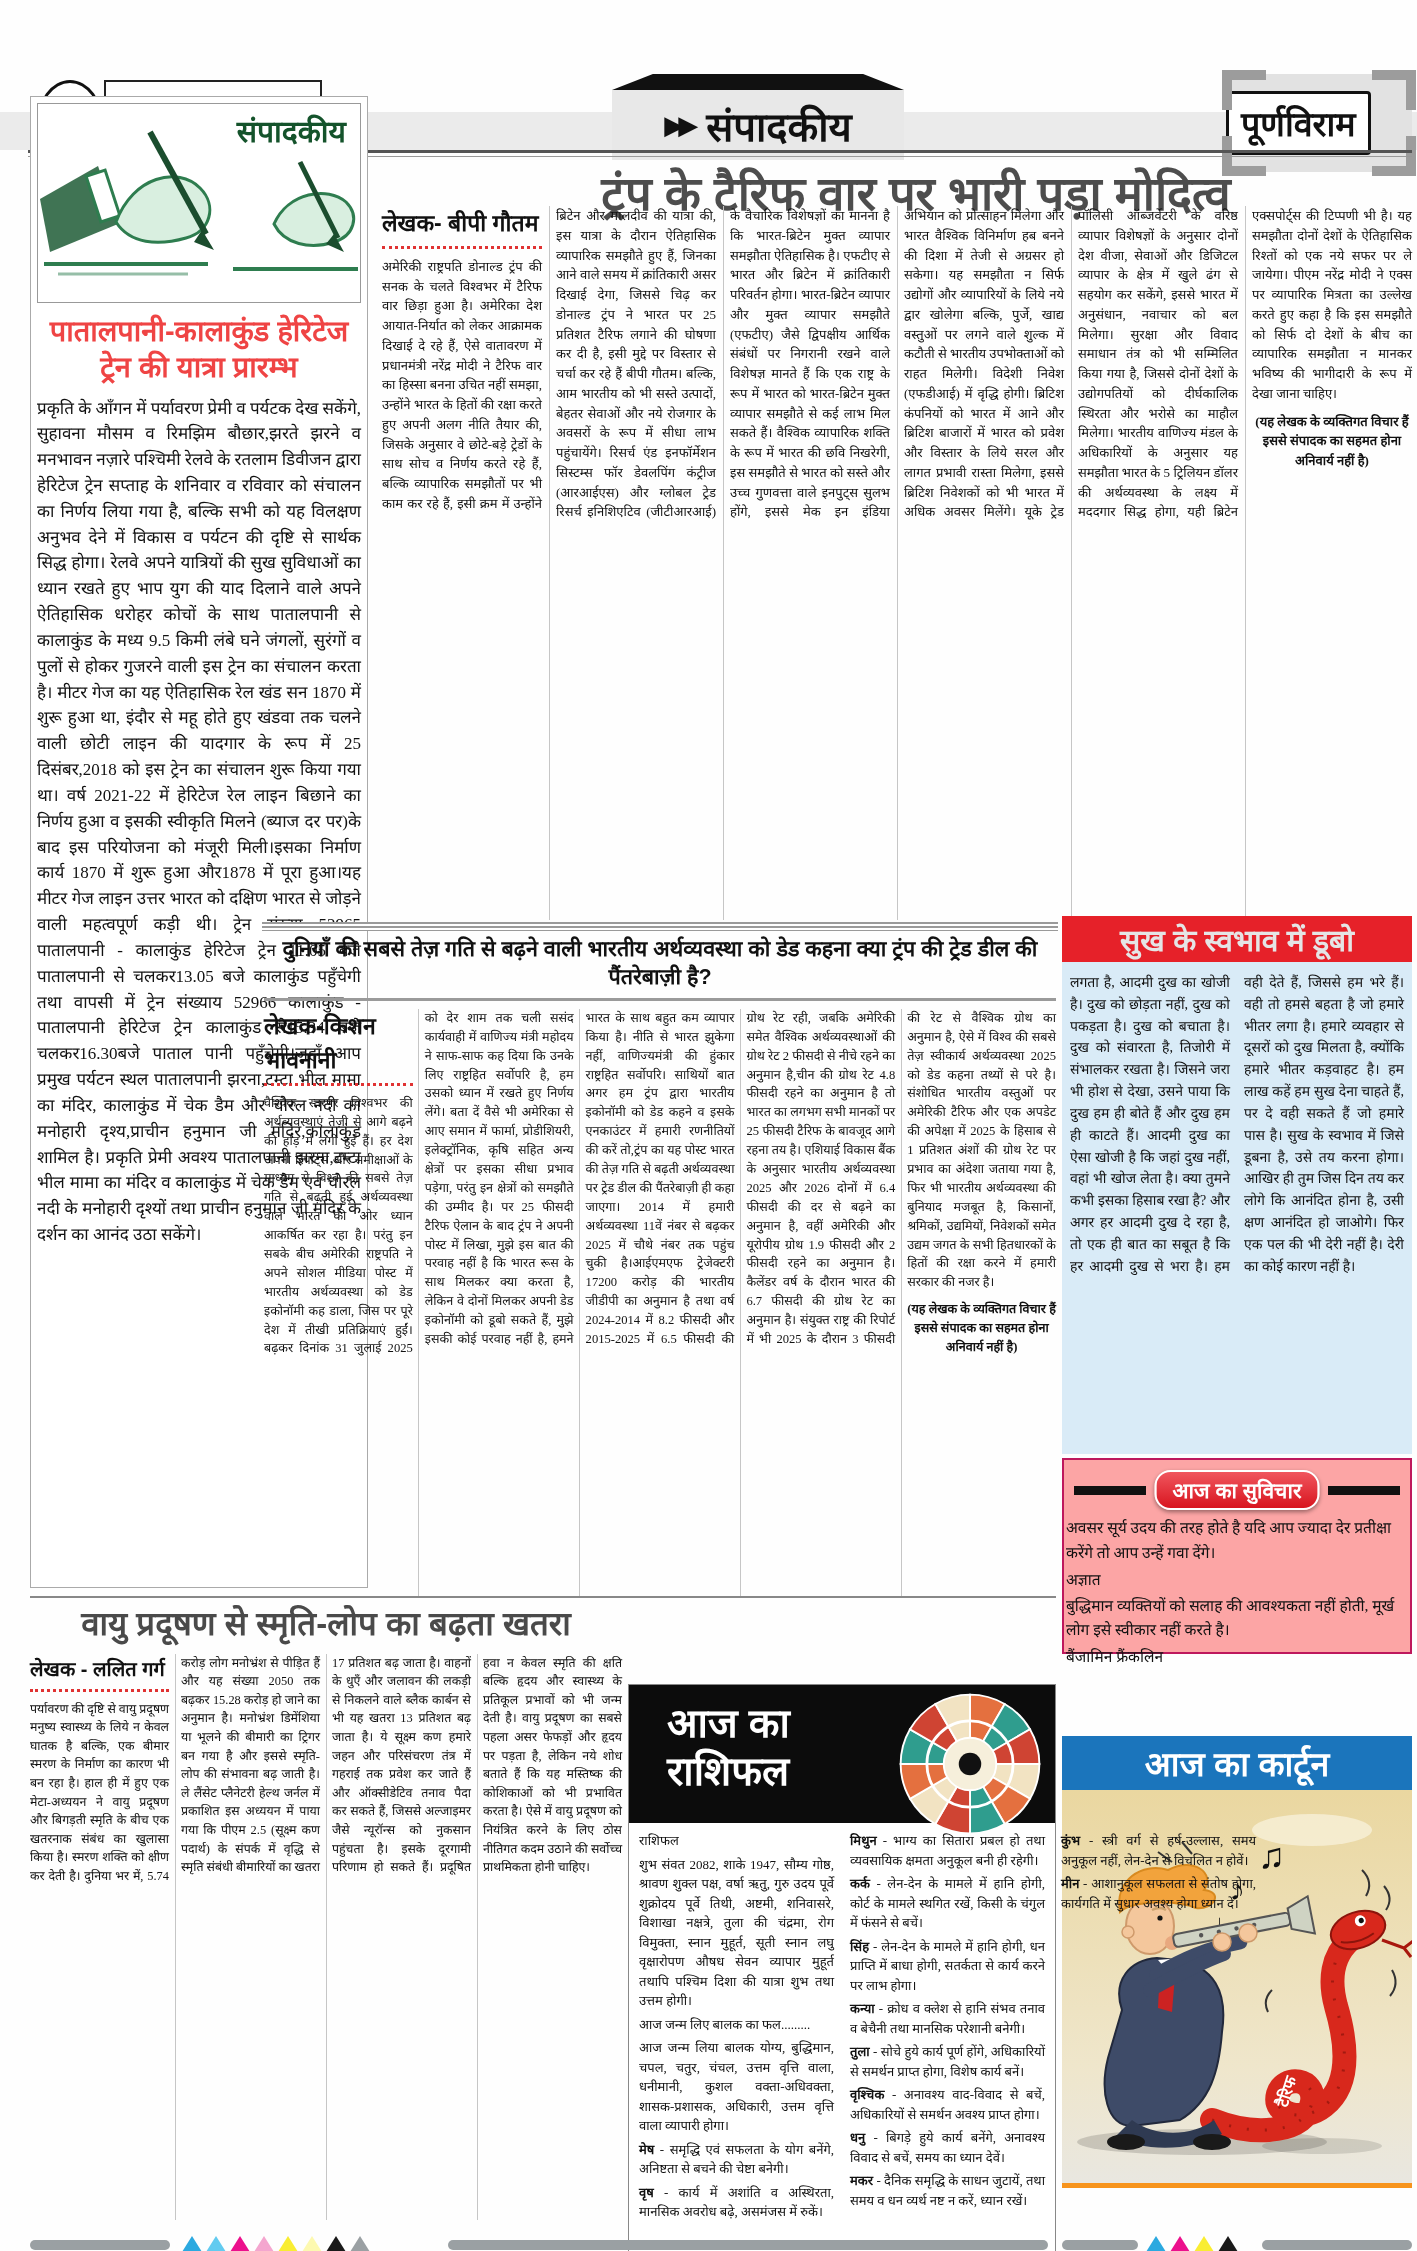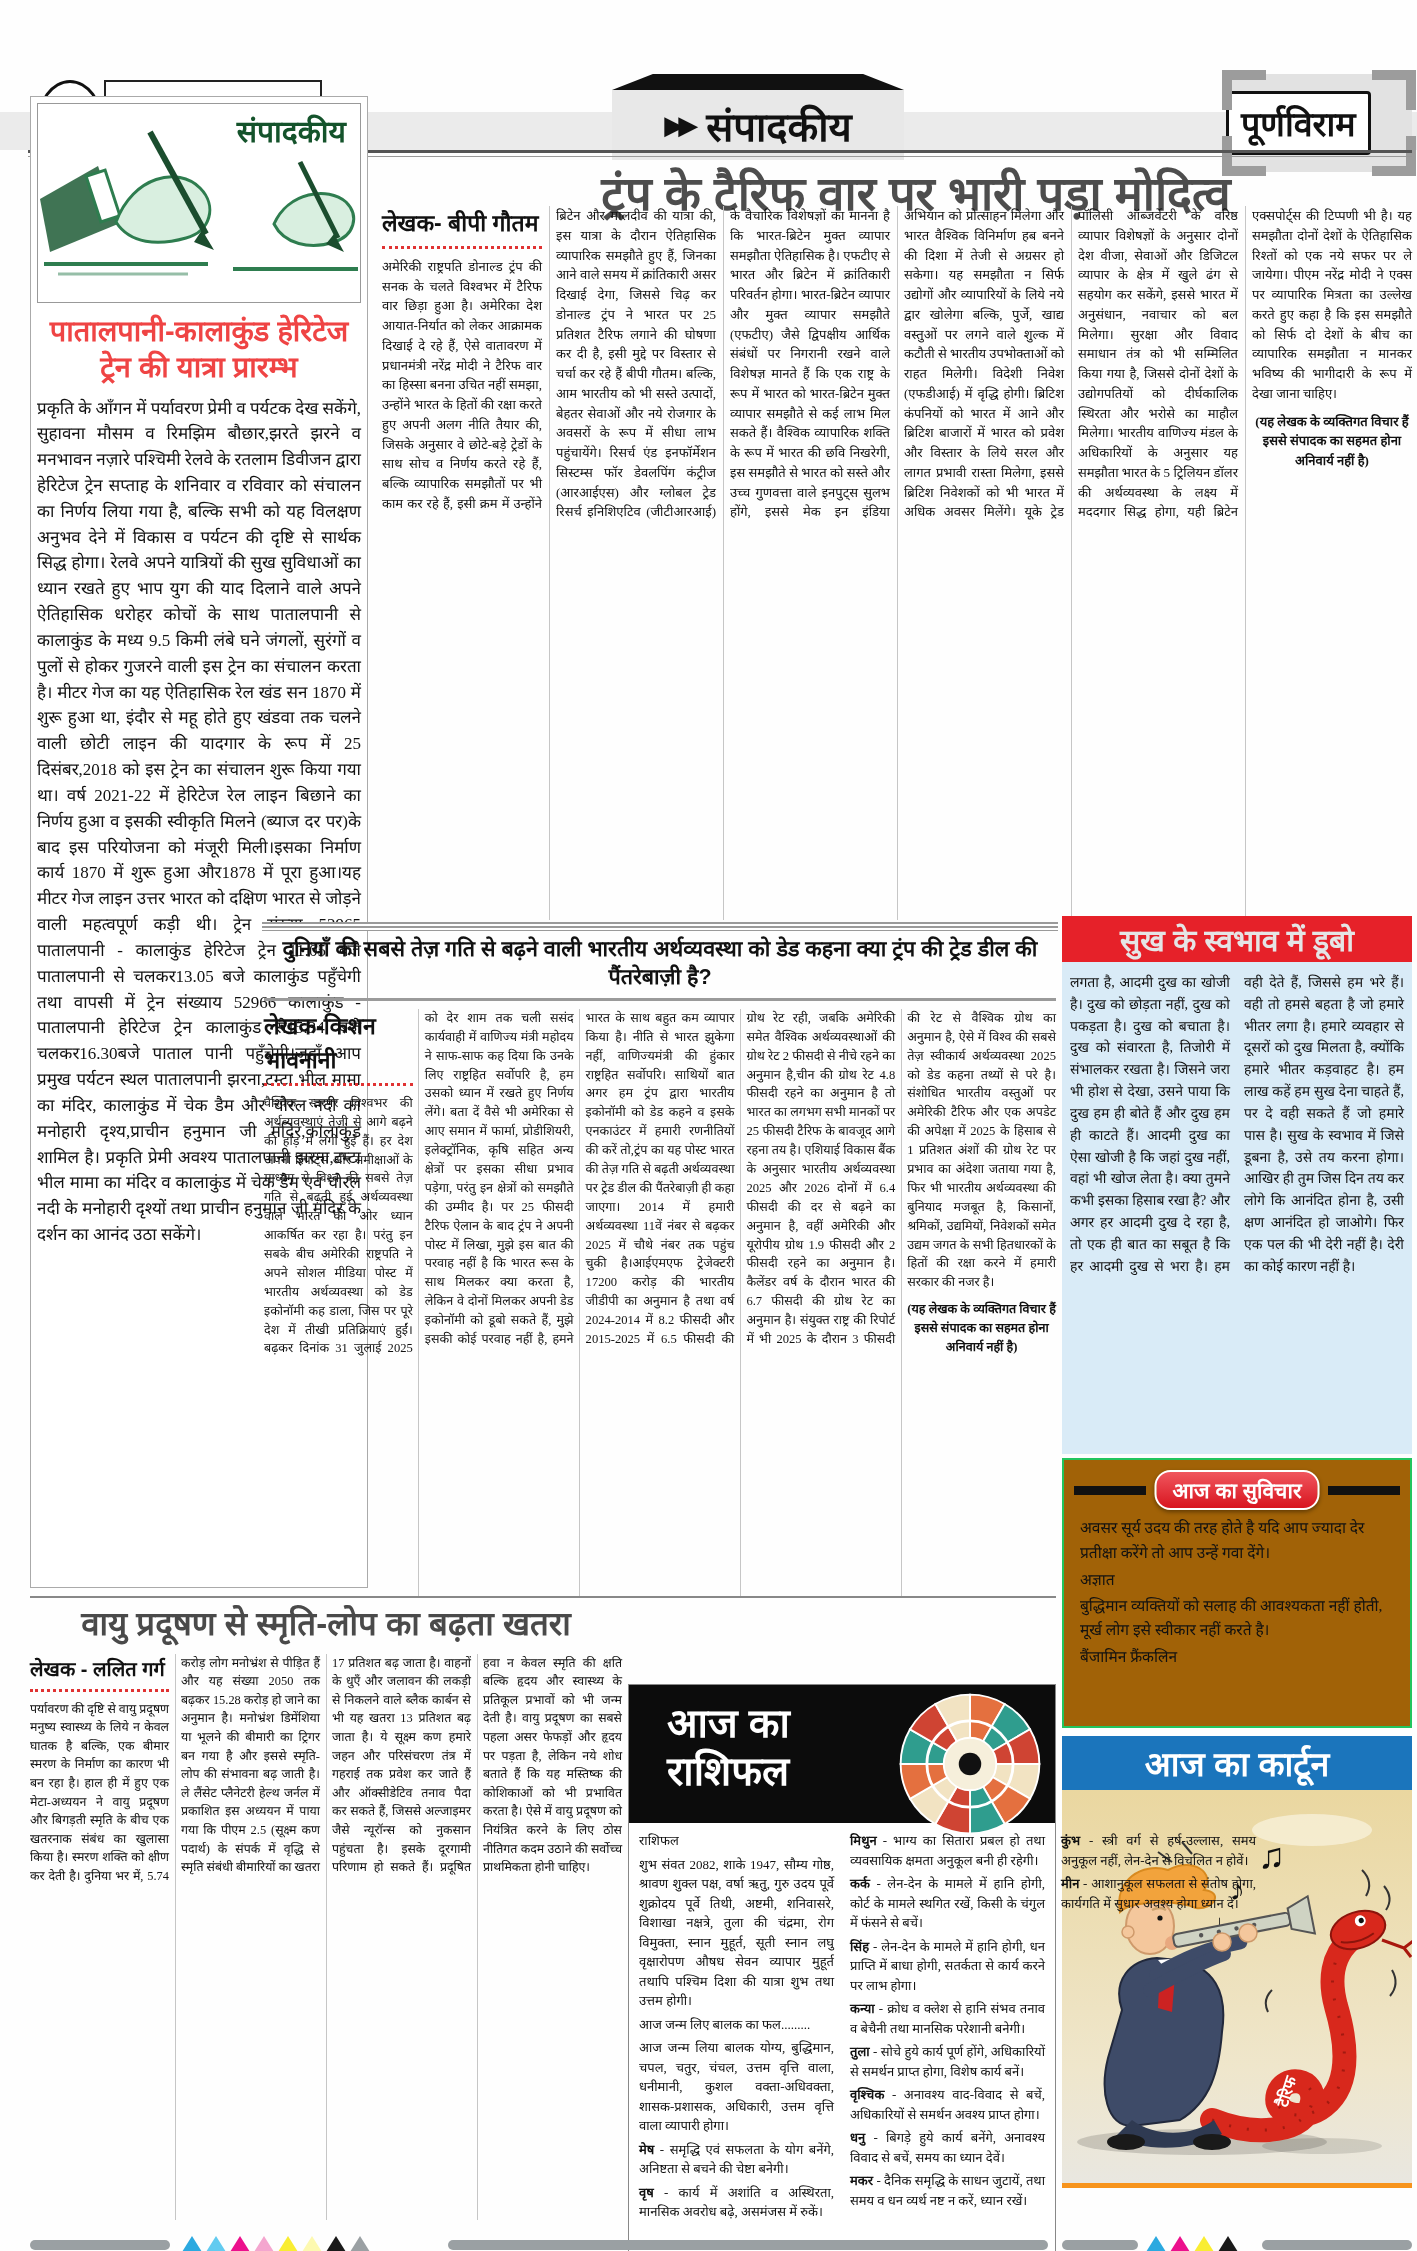--- a/index.html
+++ b/index.html
@@ -51,28 +51,28 @@
   #econ-headline{font-size:21.5px;font-weight:900;text-align:center;line-height:1.3;border-bottom:3px solid #9a9a9a;padding-bottom:6px;}
   #econ-cols{margin-top:8px;height:588px;column-count:5;column-gap:12px;column-rule:1px solid #c6c6c6;
              font-size:12.6px;line-height:1.5;}
   
   #sukh-box{left:1062px;top:916px;width:350px;height:534px;}
   #sukh-banner{height:46px;background:#e62129;color:#e5e5e5;display:flex;align-items:center;justify-content:center;
                font-size:30px;font-weight:900;}
   #sukh-body{background:#d9ebf7;height:472px;padding:10px 8px;column-count:2;column-gap:14px;
              font-size:14px;line-height:1.56;}
   
-  #suvichar-box{left:1062px;top:1458px;width:350px;height:270px;background:#a16207;border:2px solid #22c55e;box-sizing:border-box;}
+  #suvichar-box{left:1062px;top:1458px;width:350px;height:196px;background:#fca5a5;border:2px solid #be185d;box-sizing:border-box;}
   #suvichar-titlerow{position:relative;height:44px;margin-top:8px;}
   #suvichar-titlerow .bar{position:absolute;top:18px;width:72px;height:9px;background:#111;}
   #suvichar-titlerow .bar.left{left:10px;} #suvichar-titlerow .bar.right{right:10px;}
   #suvichar-pill{position:absolute;left:50%;top:2px;transform:translateX(-50%);
                  background:linear-gradient(#f0565e,#d8151f);color:#fff;font-size:21px;font-weight:900;
                  padding:4px 16px;border-radius:16px;border:2px solid #fff;box-shadow:0 2px 4px #0006;white-space:nowrap;}
-  .quote-item{padding:4px 16px 0;}
+  .quote-item{padding:4px 2px 0;}
   .quote-text{font-size:15.5px;line-height:1.6;}
   .quote-author{font-size:15.5px;font-weight:400;padding-top:2px;}
   
   #cartoon-box{left:1062px;top:1736px;width:350px;height:452px;border-bottom:5px solid #f7941d;box-sizing:border-box;}
   #cartoon-banner{height:54px;background:#1b75bc;color:#fff;display:flex;align-items:center;justify-content:center;
                   font-size:34px;font-weight:900;}
   #cartoon-art{height:393px;background:linear-gradient(#ead7a0 0%,#efe6cb 70%,#e9e7e0 100%);overflow:hidden;}
   
   #vayu-rule{left:30px;top:1596px;width:1026px;border-top:2px solid #888;}
   #vayu-article{left:30px;top:1604px;width:592px;height:634px;}

